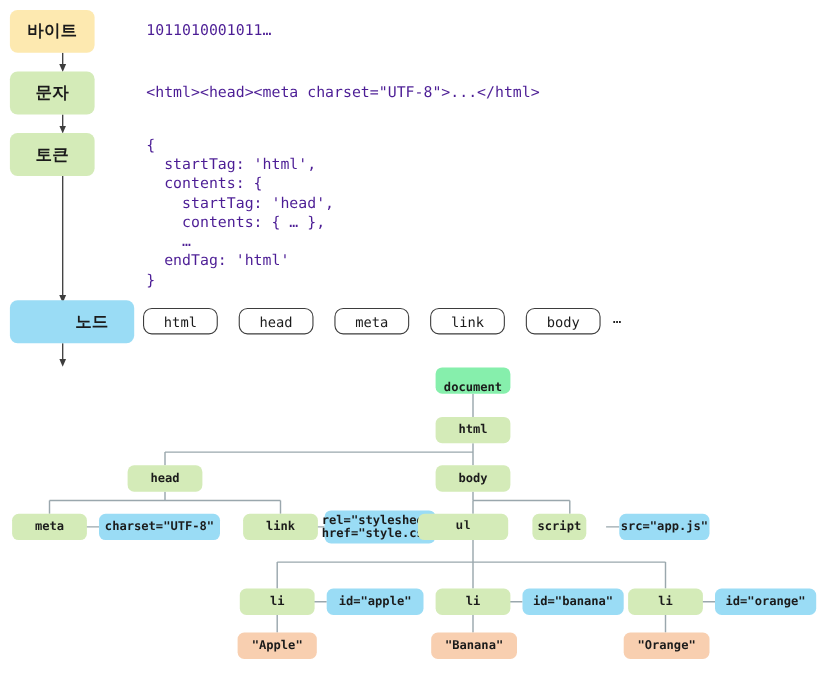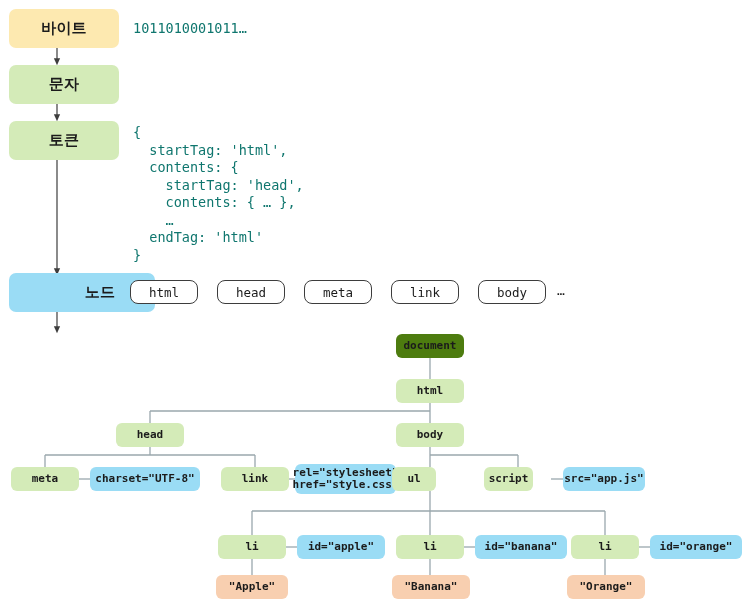--- a/index.html
+++ b/index.html
@@ -24,42 +24,42 @@
   #wires {
     position: absolute;
     left: 0; top: 0;
     width: 749px;
     height: 615px;
     pointer-events: none;
   }
   
   .stage {
     position: absolute;
-    width: 110px;
+    width: 77px;
     height: 39px;
     border-radius: 7px;
     display: flex;
     align-items: center;
     justify-content: center;
     font-size: 15px;
     font-weight: bold;
     color: #1b1b1b;
     letter-spacing: 0.2px;
   }
   .stage.yellow { background: #fde9b0; }
   .stage.green  { background: #d4ebb8; }
   .stage.blue   { background: #9adcf5; }
 
   
   .code {
     position: absolute;
     font-family: "DejaVu Sans Mono", monospace;
     font-size: 13.5px;
     line-height: 17.5px;
-    color: #0f766e;
+    color: #4c1d95;
     white-space: pre;
   }
   
   .chip {
     position: absolute;
     height: 22px;
     border: 1.3px solid #3d3d3d;
     border-radius: 8px;
     background: #ffffff;
     display: flex;
@@ -84,21 +84,21 @@
     align-items: center;
     justify-content: center;
     font-family: "DejaVu Sans Mono", monospace;
     font-size: 11px;
     font-weight: bold;
     color: #1b1b1b;
     text-align: center;
     line-height: 12px;
     white-space: pre;
   }
-  .node.doc   { background: #4d7c0f; }
+  .node.doc   { background: #86efac; align-items: flex-end; }
   .node.elem  { background: #d4ebb8; }
   .node.attr  { background: #9adcf5; }
   .node.text  { background: #f8cfb0; }
   .node.two   { height: 30px; }
 </style>
 </head>
 <body>
 
 <div id="canvas">
 
@@ -162,20 +162,21 @@
     <span>토큰</span>
   </div>
   <div class="stage green" style="left:9px; top:65px;">
     <span>문자</span>
   </div>
   <div class="stage blue" style="left:9px; top:273px;padding-left:36px;">
     <span>노드</span>
   </div>
 
   <div class="code" style="left:133px; top:20px;">1011010001011…</div>
+  <div class="code" style="left:133px; top:76px;">&lt;html&gt;&lt;head&gt;&lt;meta charset="UTF-8"&gt;...&lt;/html&gt;</div>
   <div class="code" style="left:133px; top:124px;">{
   startTag: 'html',
   contents: {
     startTag: 'head',
     contents: { … },
     …
   endTag: 'html'
 }</div>
 
   <div class="chip" style="left:130px; top:280px; width:66px;">
@@ -217,21 +218,21 @@
   </div>
 
   <div class="node elem" style="left:221px; top:467px; width:68px;">
     <span>link</span>
   </div>
   <div class="node attr two" style="left:295px; top:464px; width:101px; flex-direction:column; justify-content:center;">
     <span>rel="stylesheet"</span>
     <span>href="style.css"</span>
   </div>
 
-  <div class="node elem" style="left:392px; top:467px; width:44px;">
+  <div class="node elem" style="left:380px; top:467px; width:82px;font-family:Liberation Mono, monospace;">
     <span>ul</span>
   </div>
   <div class="node elem" style="left:484px; top:467px; width:49px;">
     <span>script</span>
   </div>
   <div class="node attr" style="left:563px; top:467px; width:82px;">
     <span>src="app.js"</span>
   </div>
 
   <div class="node elem" style="left:218px; top:535px; width:68px;">

